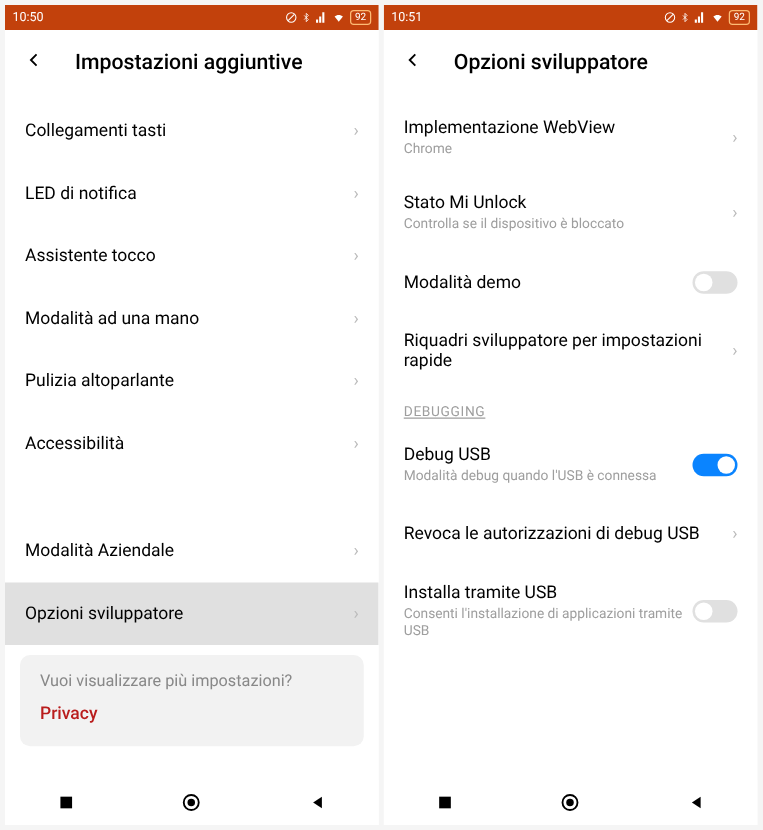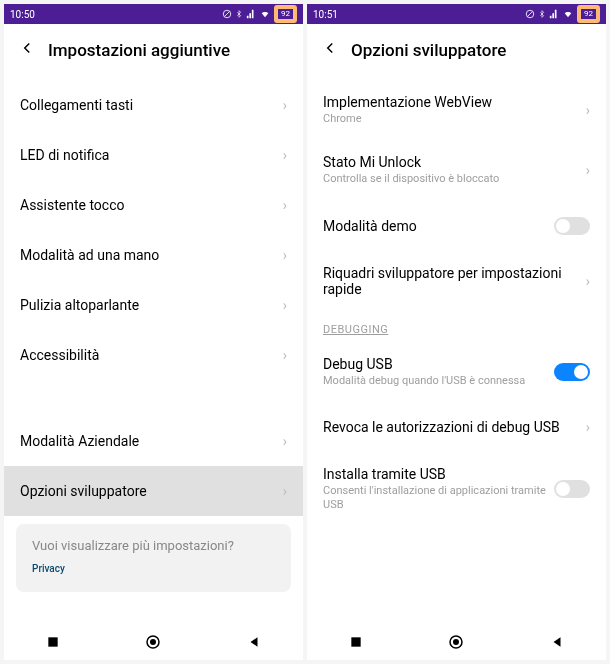--- a/index.html
+++ b/index.html
@@ -1,40 +1,40 @@
 <!DOCTYPE html>
 <html><head>
   <meta charset="utf-8">
   <style>
     * { box-sizing: border-box; margin: 0; padding: 0; }
     body { font-family: -apple-system, Roboto, sans-serif; background: #f5f5f5; display: flex; gap: 4px; padding: 4px; }
     .phone { width: 300px; height: 656px; background: #fff; overflow: hidden; display: flex; flex-direction: column; }
-    .status-bar { height: 20px; background: #4c1d95; color: #fff; display: flex; align-items: center; justify-content: space-between; padding: 0 6px; font-size: 10px; }
+    .status-bar { height: 20px; background: #c2410c; color: #fff; display: flex; align-items: center; justify-content: space-between; padding: 0 6px; font-size: 10px; }
     .status-right { display: flex; align-items: center; gap: 3px; }
     .status-icon { display: inline-flex; align-items: center; }
-    .battery-box { border: 4px solid #fdba74; border-radius: 3px; padding: 0 3px; font-size: 8px; line-height: 10px; }
-    .header { display: flex; align-items: center; padding: 14px 14px 18px; gap: 12px; }
+    .battery-box { border: 1px solid #fdba74; border-radius: 3px; padding: 0 3px; font-size: 8px; line-height: 10px; }
+    .header { display: flex; align-items: center; padding: 14px 14px 18px; gap: 24px; }
     .back-arrow { font-size: 20px; color: #000; }
     .header-title { font-size: 17px; font-weight: 500; color: #000; flex: 1; }
     .content { flex: 1; overflow-y: auto; }
     .row { display: flex; align-items: center; justify-content: space-between; padding: 14px 16px; min-height: 50px; }
     .row.highlighted { background: #e0e0e0; }
     .row-text { flex: 1; padding-right: 8px; }
     .row-label { font-size: 14px; color: #000; }
     .row-sub { font-size: 11px; color: #9e9e9e; margin-top: 2px; line-height: 1.3; }
     .chevron { color: #bbb; font-size: 14px; }
     .spacer { height: 36px; }
     .section-header { font-size: 11px; color: #9e9e9e; padding: 12px 16px 6px; letter-spacing: 0.5px; text-decoration: underline; }
     .toggle { width: 36px; height: 18px; border-radius: 10px; background: #e0e0e0; position: relative; flex-shrink: 0; }
     .toggle.on { background: #0a84ff; }
     .toggle-knob { width: 14px; height: 14px; border-radius: 50%; background: #fff; position: absolute; top: 2px; left: 2px; }
     .toggle.on .toggle-knob { left: 20px; }
     .more-card { margin: 8px 12px; background: #f2f2f2; border-radius: 8px; padding: 14px 16px 8px; }
     .more-title { font-size: 13px; color: #888; margin-bottom: 0; }
-    .more-link { font-size: 10px; color: #0c4a6e; font-weight: 500; padding: 10px 0; }
+    .more-link { font-size: 14px; color: #b91c1c; font-weight: 500; padding: 10px 0; }
     .nav-bar { height: 36px; background: #fff; display: flex; align-items: center; justify-content: space-around; border-top: none; }
     .nav-btn { color: #000; display: flex; align-items: center; justify-content: center; }
   </style>
 </head>
 <body>
 
 <div class="phone">
   <div class="status-bar">
     <span>10:50</span>
     <div class="status-right">

